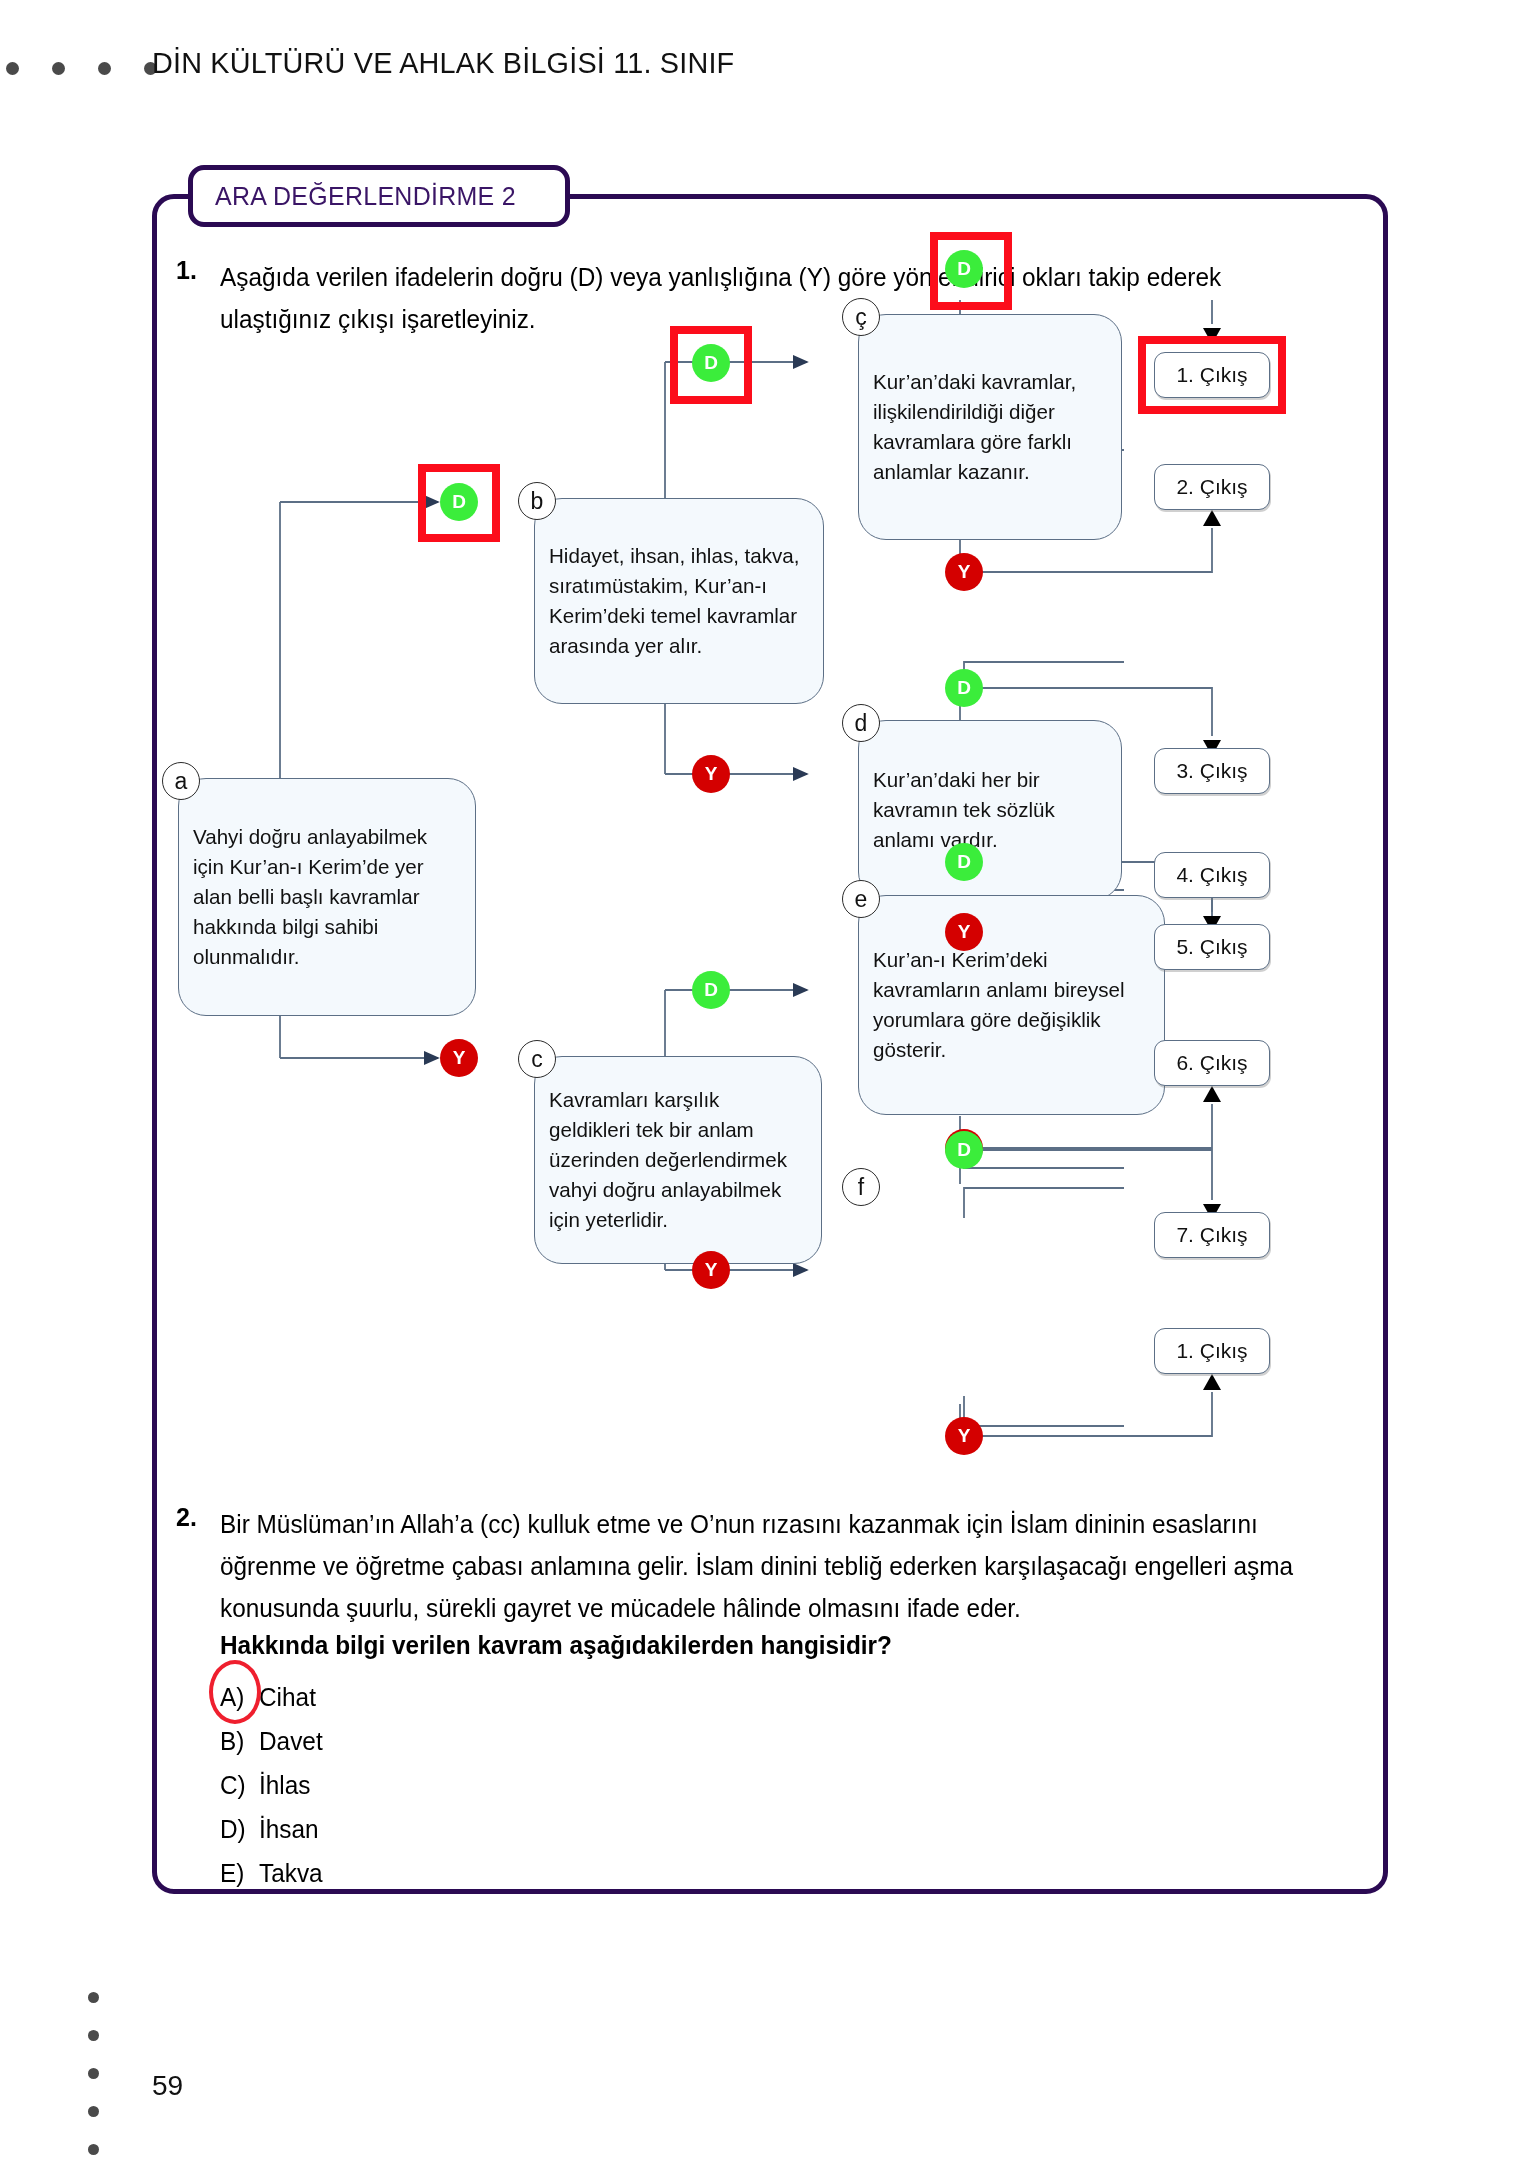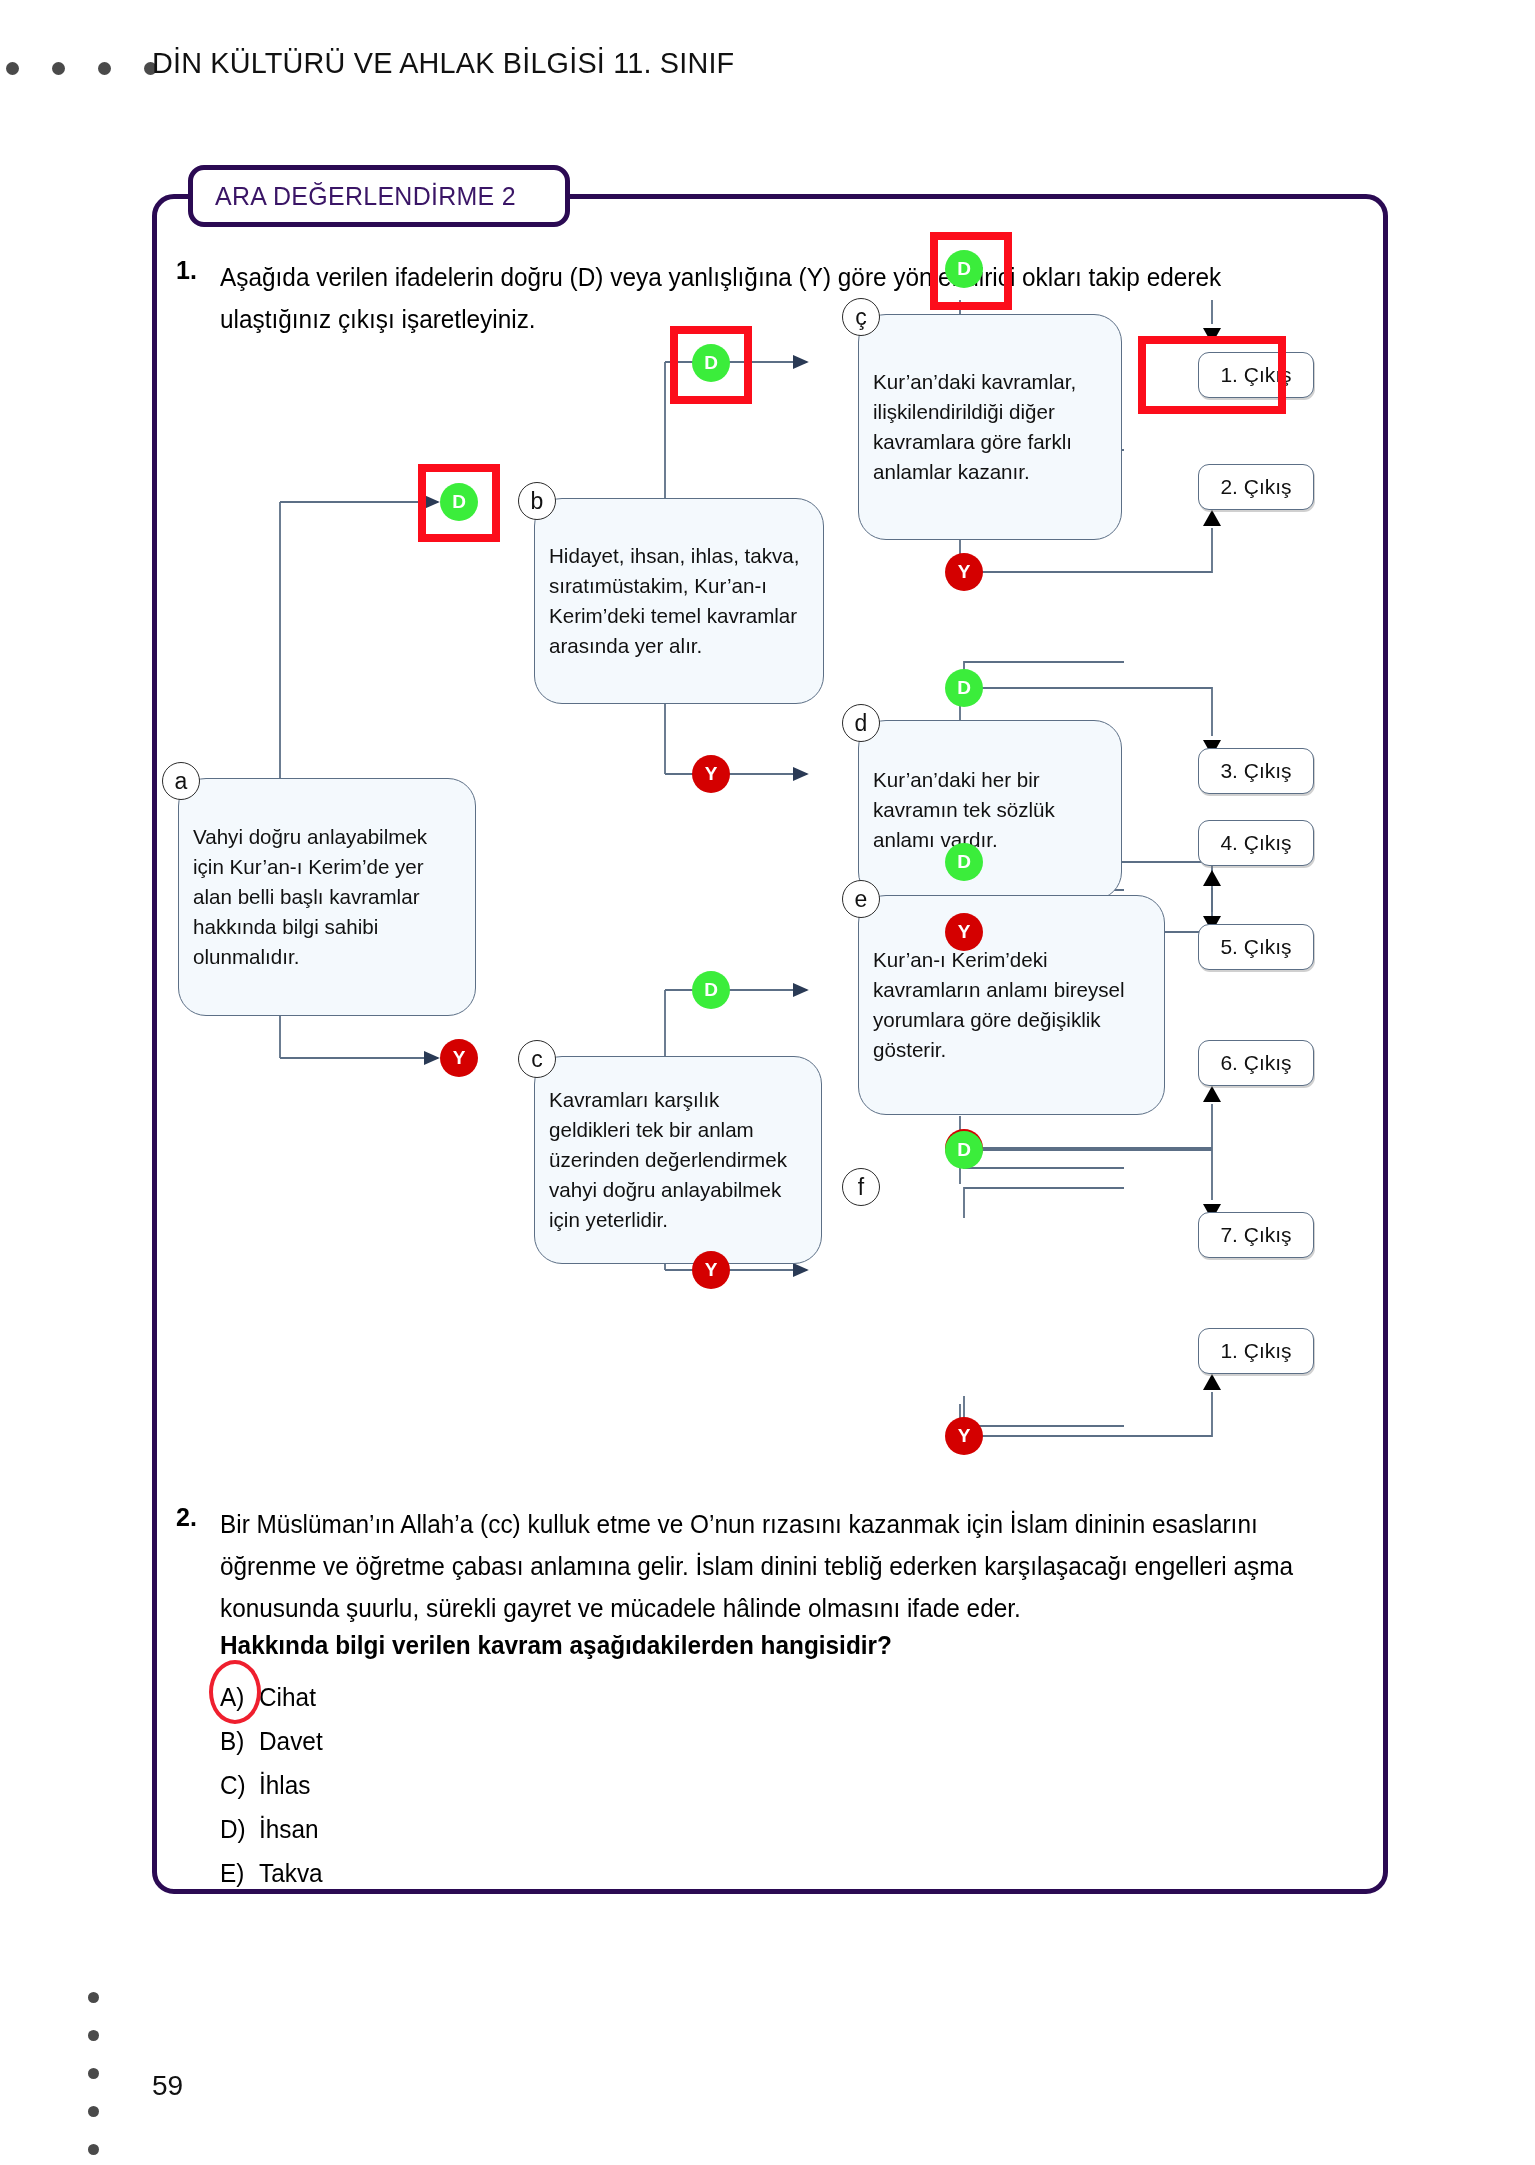--- a/index.html
+++ b/index.html
@@ -72,21 +72,20 @@
     display:flex;align-items:center;justify-content:center;
     font-size:23px;color:#111;z-index:5;
   }
   .exit{
     position:absolute;
     width:116px;height:46px;
     background:#fff;border:1.6px solid #5c6f86;border-radius:11px;
     display:flex;align-items:center;justify-content:center;
     font-size:21px;color:#111;box-sizing:border-box;
     box-shadow:1px 2px 0 rgba(120,120,120,.35);
-    margin-left:44px;
   }
   .marker{
     position:absolute;width:38px;height:38px;border-radius:50%;
     display:flex;align-items:center;justify-content:center;
     font-size:19px;font-weight:700;color:#fff;z-index:6;
   }
   .marker.d{background:#3bed3b;}
   .marker.y{background:#d40000;}
   .redbox{
     position:absolute;border:8px solid #fc0d1b;background:transparent;z-index:4;
@@ -272,21 +271,21 @@
   <div class="redbox" style="left:986px;top:36px;width:148px;height:78px;"></div>
   <div class="exit" style="left:1002px;top:52px;">
     <span>1. Çıkış</span>
   </div>
   <div class="exit" style="left:1002px;top:164px;align-items:center;">
     <span>2. Çıkış</span>
   </div>
   <div class="exit" style="left:1002px;top:448px;">
     <span>3. Çıkış</span>
   </div>
-  <div class="exit" style="left:1002px;top:520px;text-align:right;">
+  <div class="exit" style="left:1002px;top:552px;text-align:right;">
     <span>4. Çıkış</span>
   </div>
   <div class="exit" style="left:1002px;top:624px;">
     <span>5. Çıkış</span>
   </div>
   <div class="exit" style="left:1002px;top:740px;">
     <span>6. Çıkış</span>
   </div>
   <div class="exit" style="left:1002px;top:912px;">
     <span>7. Çıkış</span>

